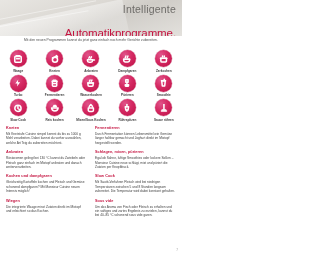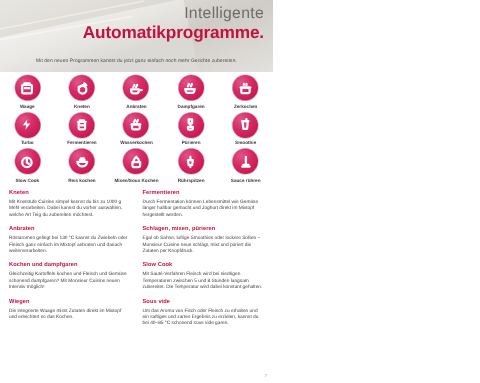--- a/index.html
+++ b/index.html
@@ -7,21 +7,21 @@
     width: 182px; height: 255px;
     background: #ffffff;
     font-family: "Liberation Sans", sans-serif;
     overflow: hidden;
   }
   .page { position: relative; width: 182px; height: 255px; background: #fff; }
 
   
   .header {
     position: relative;
-    width: 182px; height: 48px;
+    width: 182px; height: 36px;
     background: linear-gradient(160deg, #e8e6e2 0%, #dcd9d4 38%, #cfccc7 58%, #e3e1dd 100%);
     overflow: hidden;
   }
   .header::after{
     content:"";
     position:absolute; left:-20px; top:14px;
     width:150px; height:60px;
     background: linear-gradient(170deg, rgba(255,255,255,.55), rgba(255,255,255,0));
     transform: rotate(-12deg);
     pointer-events:none;
@@ -33,22 +33,22 @@
   .hd-l2{ left:-6px; top:27px; width:96px; transform:rotate(-10deg); }
 
   .hd-title-wrap{
     position:absolute; right:6px; top:3px; text-align:right; z-index:3;
   }
   .hd-line1{
     font-size:10.5px; color:#6e6c69; letter-spacing:.2px; line-height:12px;
     font-weight:400;
   }
   .hd-line2{
-    font-size:11.5px; color:#c4123f; font-weight:bold; line-height:13px;
-    letter-spacing:-.1px; margin-top:1px;
+    font-size:11.5px; color:#c4123f; font-weight:normal; line-height:13px;
+    letter-spacing:-.1px; margin-top:12px;
   }
 
   .subtitle{
     position:absolute; left:0; top:38px; width:182px;
     text-align:center;
     font-size:3.3px; color:#4a4a4a; letter-spacing:.05px; line-height:5px;
   }
 
   
   .grid{

